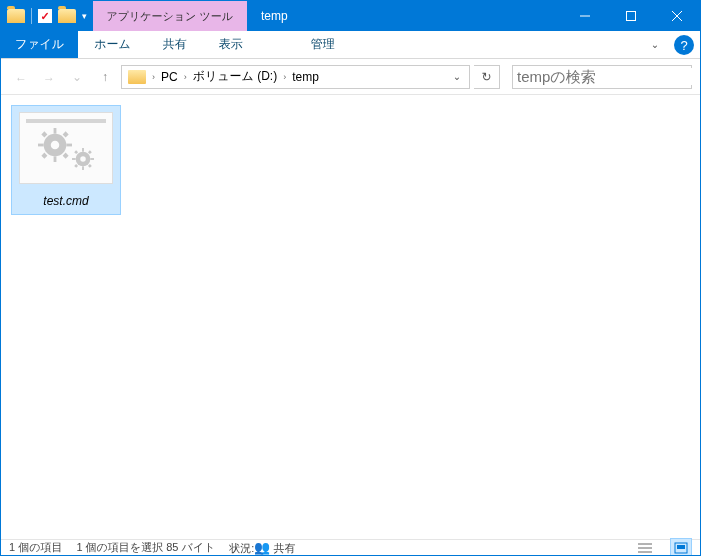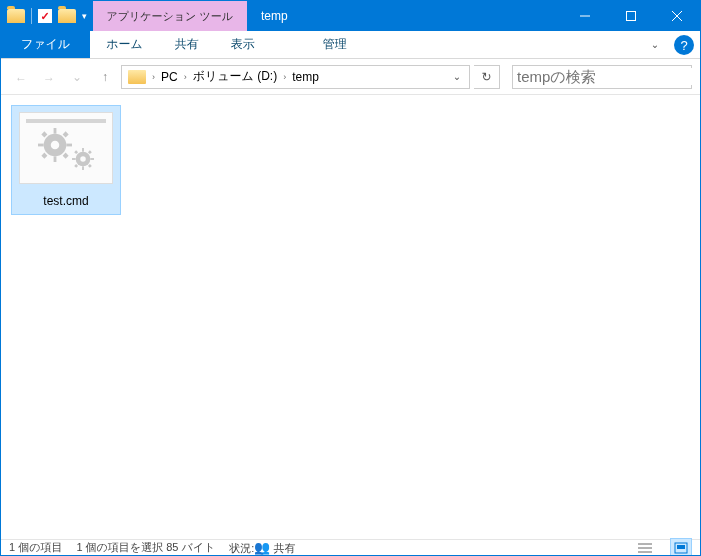--- a/index.html
+++ b/index.html
@@ -14,21 +14,21 @@
   .qat .check { width:14px; height:14px; background:#fff; display:flex; align-items:center; justify-content:center; color:#e81123; font-size:11px; font-weight:bold;}
   .qat .caret { font-size: 9px; color:#fff; }
   .tool-tab { background: #e8b6e8; color:#333; display:flex; flex-direction:column; align-items:center; justify-content:center; padding: 0 14px; font-size: 11px; }
   .title-text { flex:1; display:flex; align-items:center; padding-left: 14px; font-size: 12px; }
   .win-controls { display:flex; }
   .win-btn { width: 46px; display:flex; align-items:center; justify-content:center; cursor:pointer; }
   .win-btn svg { stroke:#fff; stroke-width:1; fill:none; }
 
   
   .ribbon { height: 28px; display:flex; align-items:stretch; border-bottom: 1px solid #d9d9d9; font-size: 12px; }
-  .ribbon .file-tab { background:#0078d7; color:#fff; padding: 0 20px; display:flex; align-items:center; }
+  .ribbon .file-tab { background:#0078d7; color:#fff; padding: 0 14px; display:flex; align-items:center; }
   .ribbon .tab { padding: 0 16px; display:flex; align-items:center; color:#0c4a6e; cursor:pointer; }
   .ribbon .tool-sub { margin-left: 36px; }
   .ribbon .spacer { flex:1; }
   .ribbon .chev { width: 26px; display:flex; align-items:center; justify-content:center; color:#555; cursor:pointer; font-size:10px;}
   .ribbon .help { width:20px; height:20px; border-radius:50%; background:#0078d7; color:#fff; display:flex; align-items:center; justify-content:center; font-size:13px; margin:4px 6px; cursor:pointer;}
 
   
   .navbar { height: 36px; display:flex; align-items:center; padding: 0 8px; gap: 4px; border-bottom:1px solid #e5e5e5; font-size:12px; }
   .nav-btn { width:24px; height:24px; display:flex; align-items:center; justify-content:center; color:#888; cursor:pointer; }
   .nav-btn.disabled { color:#ccc; }
@@ -37,21 +37,21 @@
   .breadcrumb .crumb { padding: 0 4px; cursor:pointer; }
   .breadcrumb .sep { color:#666; font-size:9px; padding:0 2px; }
   .breadcrumb .bc-spacer { flex:1; }
   .breadcrumb .bc-caret { width:20px; text-align:center; color:#555; cursor:pointer; font-size:10px;}
   .refresh { width:26px; height:24px; border:1px solid #ccc; border-left:none; display:flex; align-items:center; justify-content:center; color:#555; cursor:pointer; }
   .search { width:180px; height:24px; border:1px solid #ccc; display:flex; align-items:center; margin-left:8px; padding:0 4px; }
   .search input { flex:1; border:none; outline:none; font-size:15px; color:#555; }
   .search .search-icon { width:16px; color:#666; text-align:center; cursor:pointer; }
 
   
-  .content { flex:1; background:#fff; padding: 10px; display:flex; align-content:flex-start; flex-wrap:wrap; overflow:auto; }
+  .content { flex:1; background:#fff; padding: 10px; display:flex; align-content:flex-start; flex-wrap:wrap; overflow:auto;font-style:italic; }
   .file-item { width: 110px; display:flex; flex-direction:column; align-items:center; padding:6px; background:#cce8ff; border:1px solid #99d1ff; cursor:pointer; font-size:12px; }
   .file-thumb { width:94px; height:72px; background:#fbfbfb; border:1px solid #ddd; display:flex; align-items:center; justify-content:center; margin-bottom:10px; position:relative; }
   .file-thumb::before { content:""; position:absolute; top:6px; left:6px; right:6px; height:4px; background:#d5d5d5; }
   .gears { position:relative; width:60px; height:48px; }
   .gear { position:absolute; }
   .gear svg { display:block; }
   .gear.large { top:4px; left:2px; }
   .gear.small { bottom:2px; right:2px; }
   .file-label { color:#000; text-align:center; }
 

